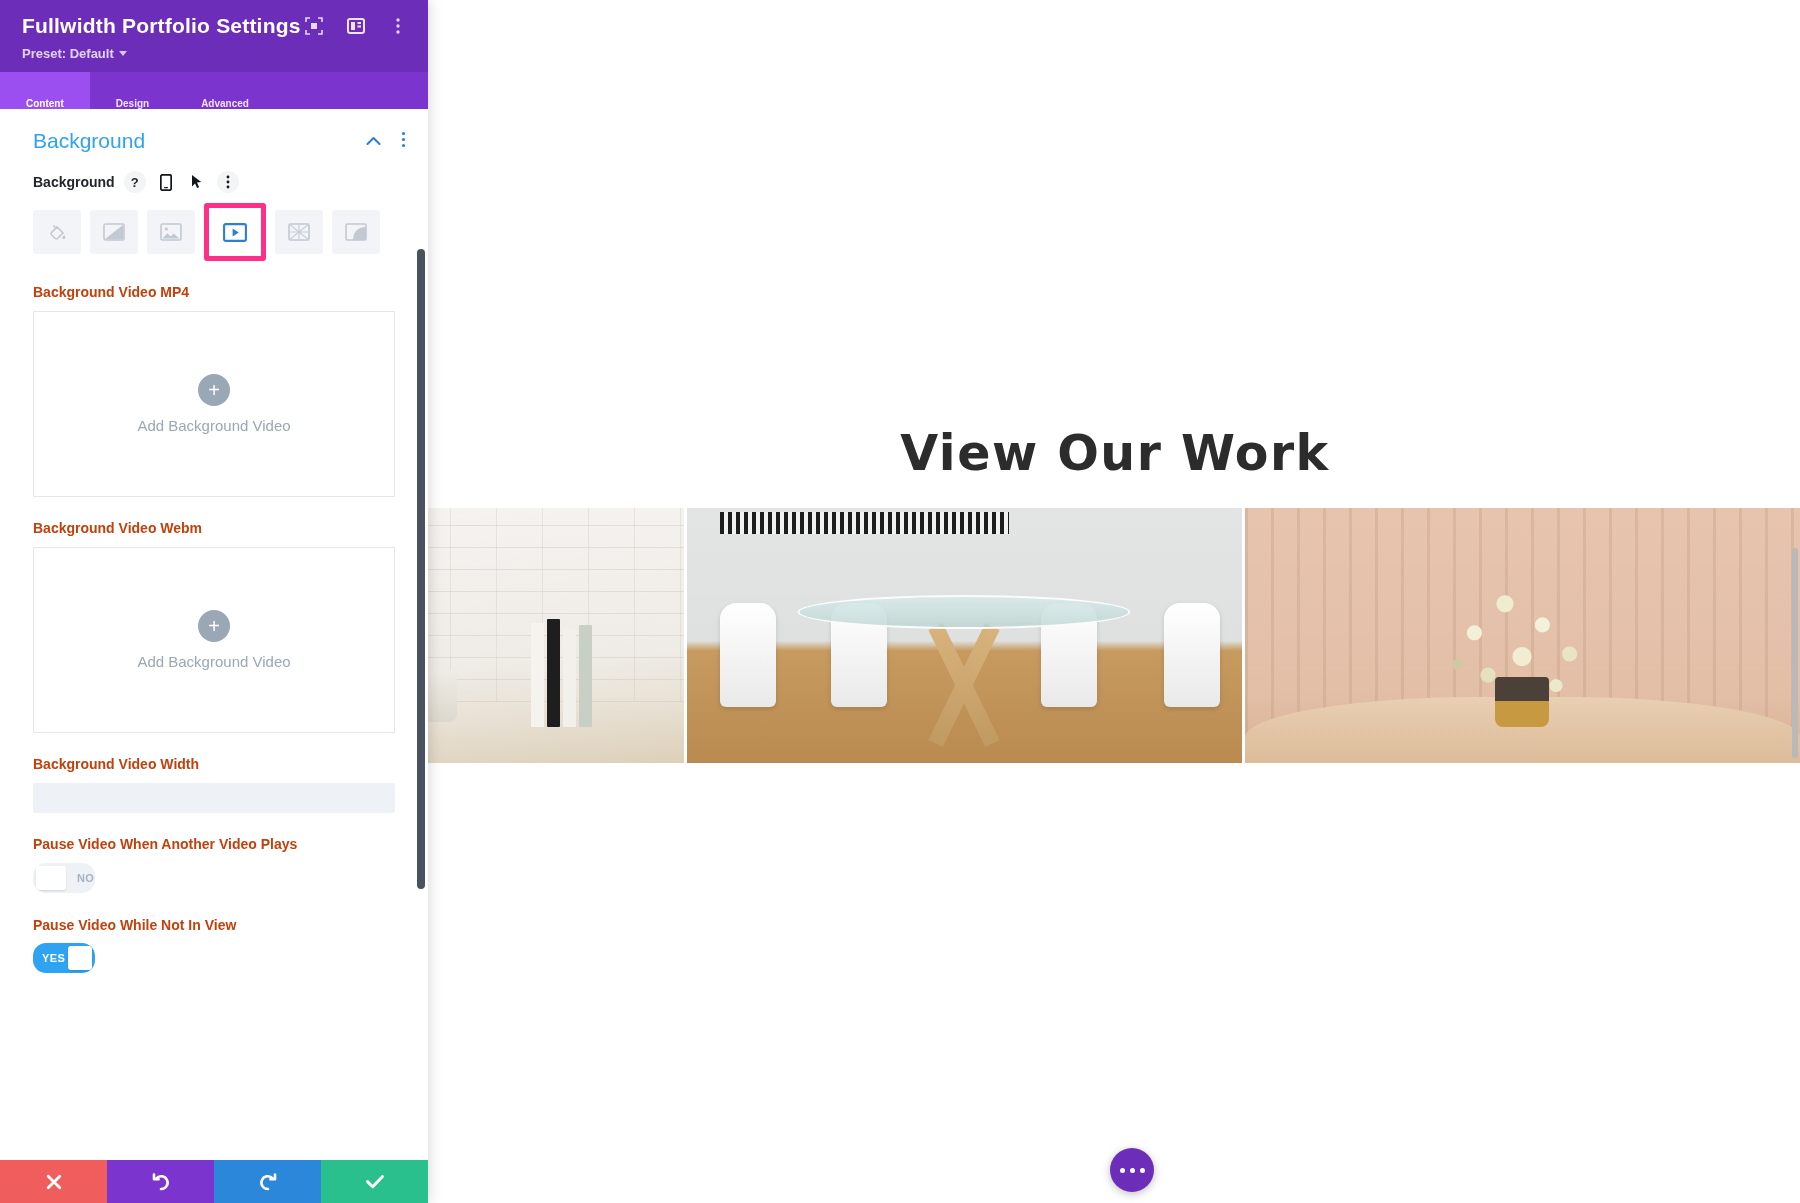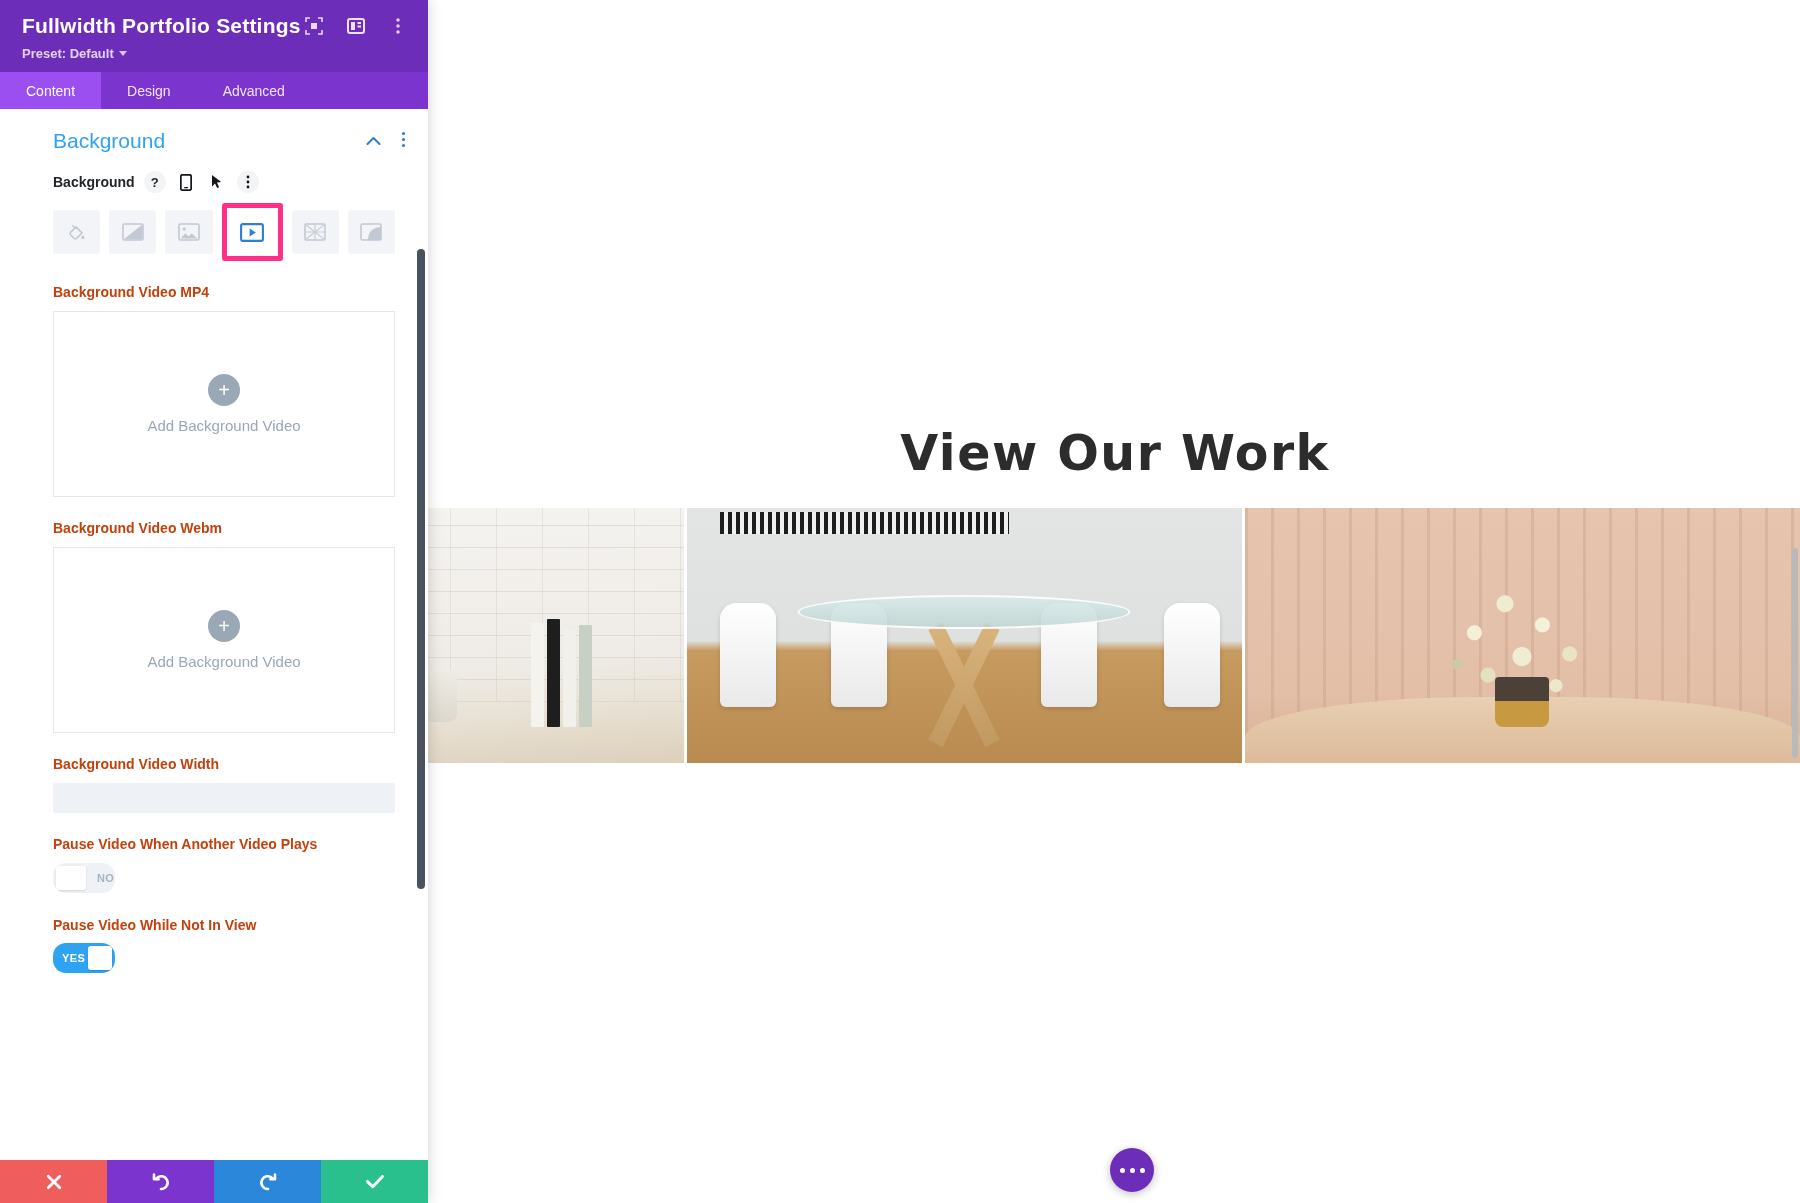--- a/index.html
+++ b/index.html
@@ -159,26 +159,26 @@
     display: inline-block; vertical-align: middle;
   }
   .head-icons { position: absolute; right: 20px; top: 16px; display: flex; align-items: center; gap: 22px; }
   .head-icons .hi { width: 20px; height: 20px; display: flex; align-items: center; justify-content: center; cursor: pointer; }
   .preset-row { margin-top: 6px; }
   .preset-text { color: #e3d2f6; font-size: 13px; font-weight: 700; cursor: pointer; margin-top: 33px; }
   .caret-d { display: inline-block; margin-left: 5px; border-left: 4px solid transparent; border-right: 4px solid transparent; border-top: 5px solid #dcc7f5; vertical-align: middle; }
 
   .tabs { display: flex; background: #7c34cf; height: 37px; }
   .tab {
-    flex: 0 0 auto; padding: 1px 26px; height: 37px; line-height: 37px;
-    color: #f0e4ff; font-size: 14px; font-weight: 400; cursor: pointer;
+    flex: 0 0 auto; padding: 13px 26px; height: 37px; line-height: 37px;
+    color: #f0e4ff; font-size: 10px; font-weight: 700; cursor: pointer;
   }
   .tab.active { background: #9b4ff0; color: #ffffff; }
 
-  .panel-body { flex: 1 1 auto; position: relative; overflow: hidden; background: #fff; margin-left: 20px; }
+  .panel-body { flex: 1 1 auto; position: relative; overflow: hidden; background: #fff; }
 
   .section-head {
     display: flex; align-items: center; justify-content: space-between;
     padding: 20px 22px 8px 33px;
   }
   .section-title { color: #2ea3f2; font-size: 21px; font-weight: 400; }
   .section-actions { display: flex; align-items: center; gap: 20px; }
 
   .field { padding: 0 33px; }
   .field-label-row { display: flex; align-items: center; gap: 9px; padding: 10px 0 6px 0; }

